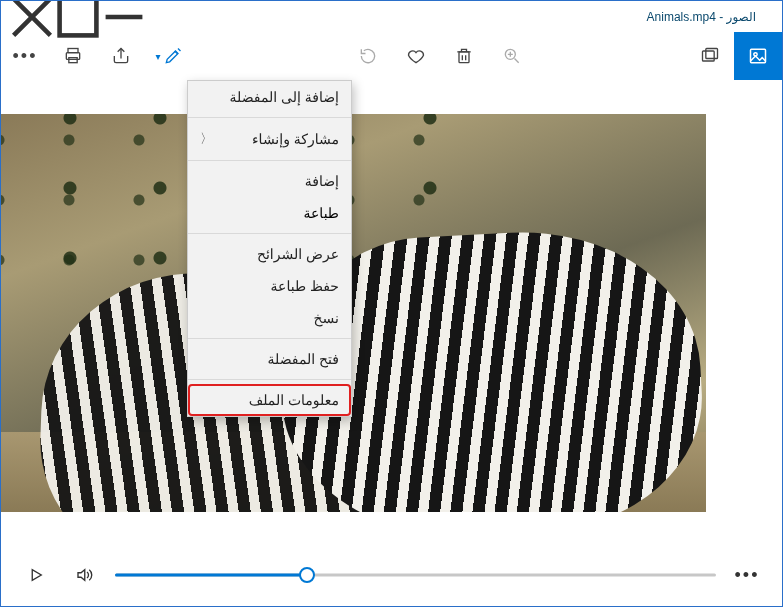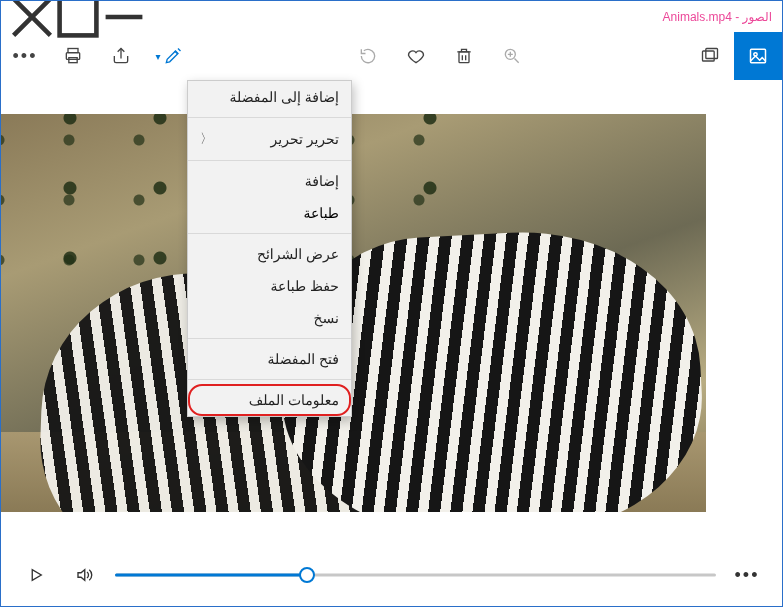--- a/index.html
+++ b/index.html
@@ -11,24 +11,24 @@
     border: 1px solid #2a6fc9;
     overflow: hidden;
     position: relative;
   }
   
   .title-bar {
     height: 31px;
     display: flex;
     align-items: center;
     justify-content: space-between;
-    padding: 0 0 0 8px;
+    padding: 0 16px 0 8px;
     background: #fff;
     font-size: 12px;
-    color: #ec4899;
+    color: #0c4a6e;
     direction: ltr;
   }
   .title-bar .caption { direction: rtl; padding-right: 10px; }
   .win-controls { display: flex; direction: ltr; }
   .win-btn {
     width: 46px; height: 31px;
     display: flex; align-items: center; justify-content: center;
     font-size: 11px; color: #333;
     cursor: default;
   }
@@ -102,21 +102,21 @@
     z-index: 10;
   }
   .cm-item {
     padding: 8px 12px;
     display:flex; align-items:center; justify-content:space-between;
     white-space: nowrap;
   }
   .cm-item.disabled { color:#000000; }
   .cm-sep { height:1px; background:#d9d9d9; margin:4px 0; }
   .cm-item.highlight {
-    border:2px solid #e02020; padding:6px 10px; border-radius:14px;
+    border:2px solid #e02020; padding:6px 10px; border-radius:4px;
   }
   .cm-chevron { font-size:13px; color:#555; }
 
   
   .playbar {
     height: 60px;
     display:flex;
     align-items:center;
     padding: 0 18px;
     gap: 14px;
@@ -250,21 +250,21 @@
     <div class="zebra z2"></div>
     <div class="zebra z1"></div>
   </div>
 
   <div class="context-menu" id="context-menu">
       <div class="cm-item">
         <span>إضافة إلى المفضلة</span>
       </div>
       <div class="cm-sep"></div>
       <div class="cm-item">
-        <span>تحرير تحرير</span>
+        <span>مشاركة وإنشاء</span>
         <span class="cm-chevron">〈</span>
       </div>
       <div class="cm-sep"></div>
       <div class="cm-item">
         <span>إضافة</span>
       </div>
       <div class="cm-item disabled">
         <span>طباعة</span>
       </div>
       <div class="cm-sep"></div>

